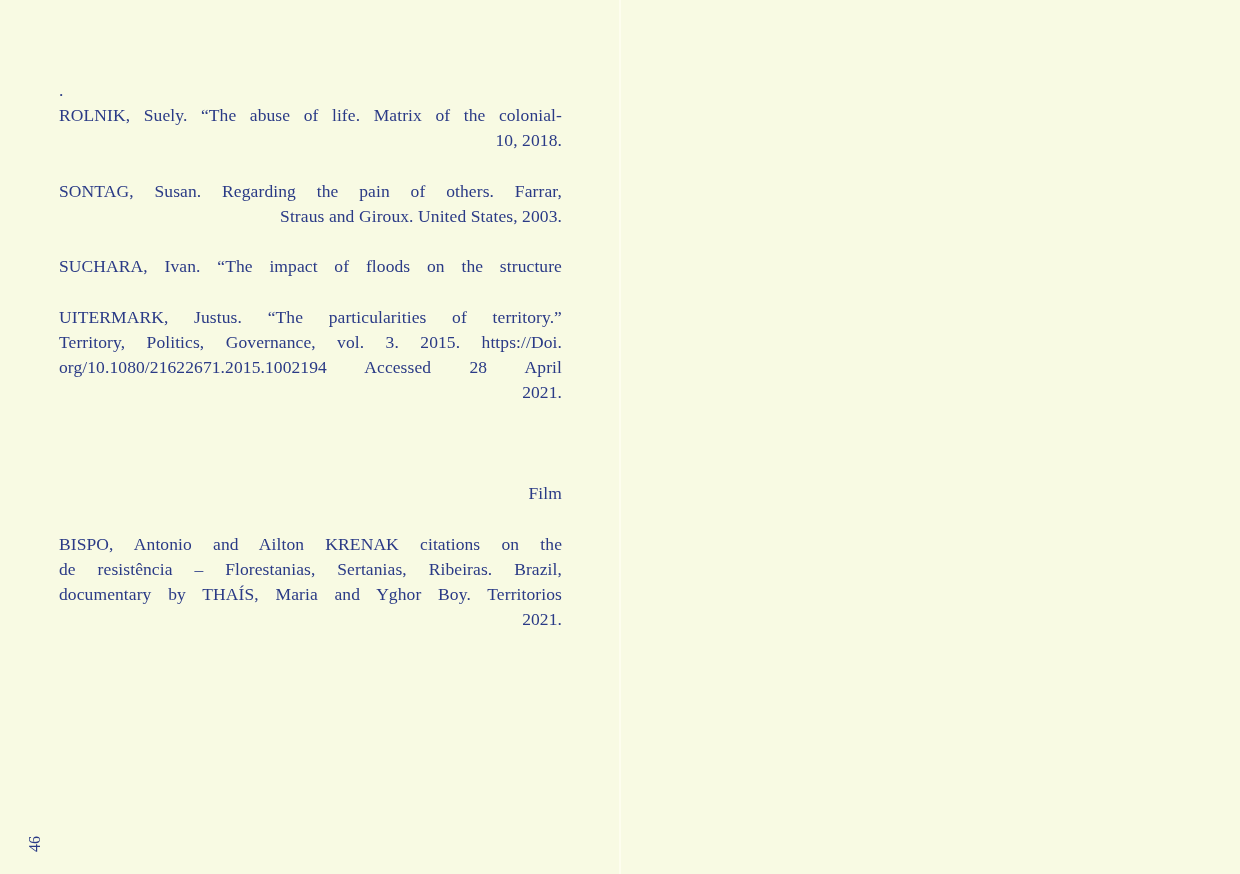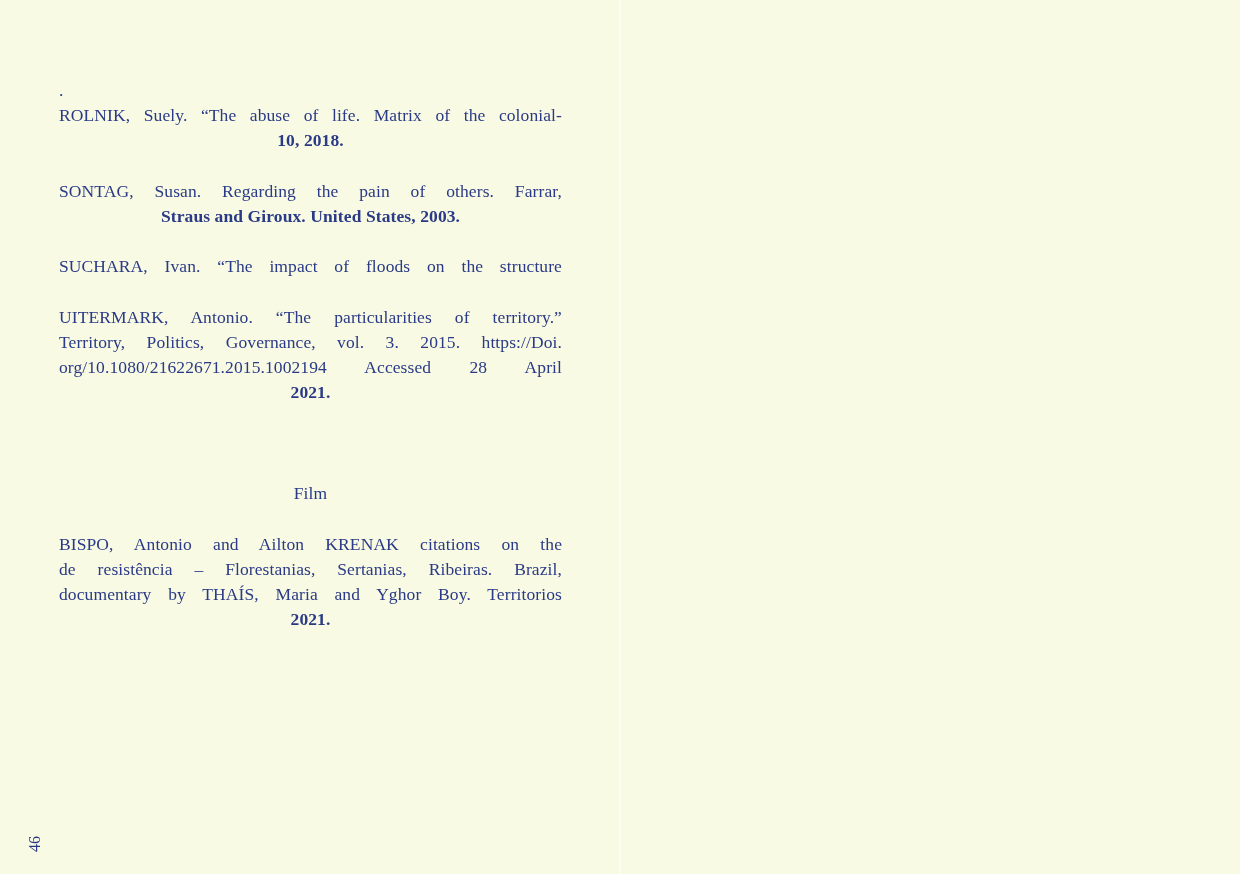--- a/index.html
+++ b/index.html
@@ -40,27 +40,26 @@
     color: #2a3a86;
     letter-spacing: 0.1px;
   }
   .entry { margin: 0 0 25.2px 0; }
   .entry:last-child { margin-bottom: 0; }
   .jline {           
     text-align: justify;
     text-align-last: justify;
   }
   .lline {           
-    text-align: center;
-    font-weight: bold;
+    text-align: right;
   }
   .stray { height: 25.2px; }
   .section-gap { height: 25.2px; }      
   .section-gap.double { height: 50.4px; } 
-  .heading { text-align: center; }
+  .heading { text-align: right; }
   .pagenum {
     position: absolute;
     width: 34px;
     height: 34px;
     line-height: 34px;
     text-align: center;
     font-size: 16px;
     color: #2a3a86;
     transform: rotate(-90deg);
   }
@@ -84,21 +83,21 @@
       <div class="entry">
         <div class="jline">SONTAG, Susan. Regarding the pain of others. Farrar,</div>
         <div class="lline">Straus and Giroux. United States, 2003.</div>
       </div>
 
       <div class="entry">
         <div class="jline">SUCHARA, Ivan. “The impact of floods on the structure</div>
       </div>
 
       <div class="entry">
-        <div class="jline">UITERMARK, Antonio. “The particularities of territory.”</div>
+        <div class="jline">UITERMARK, Justus. “The particularities of territory.”</div>
         <div class="jline">Territory, Politics, Governance, vol. 3. 2015. https://Doi.</div>
         <div class="jline">org/10.1080/21622671.2015.1002194 Accessed 28 April</div>
         <div class="lline">2021.</div>
       </div>
 
       <div class="section-gap double"></div>
 
       <div class="heading">Film</div>
 
       <div class="section-gap"></div>

